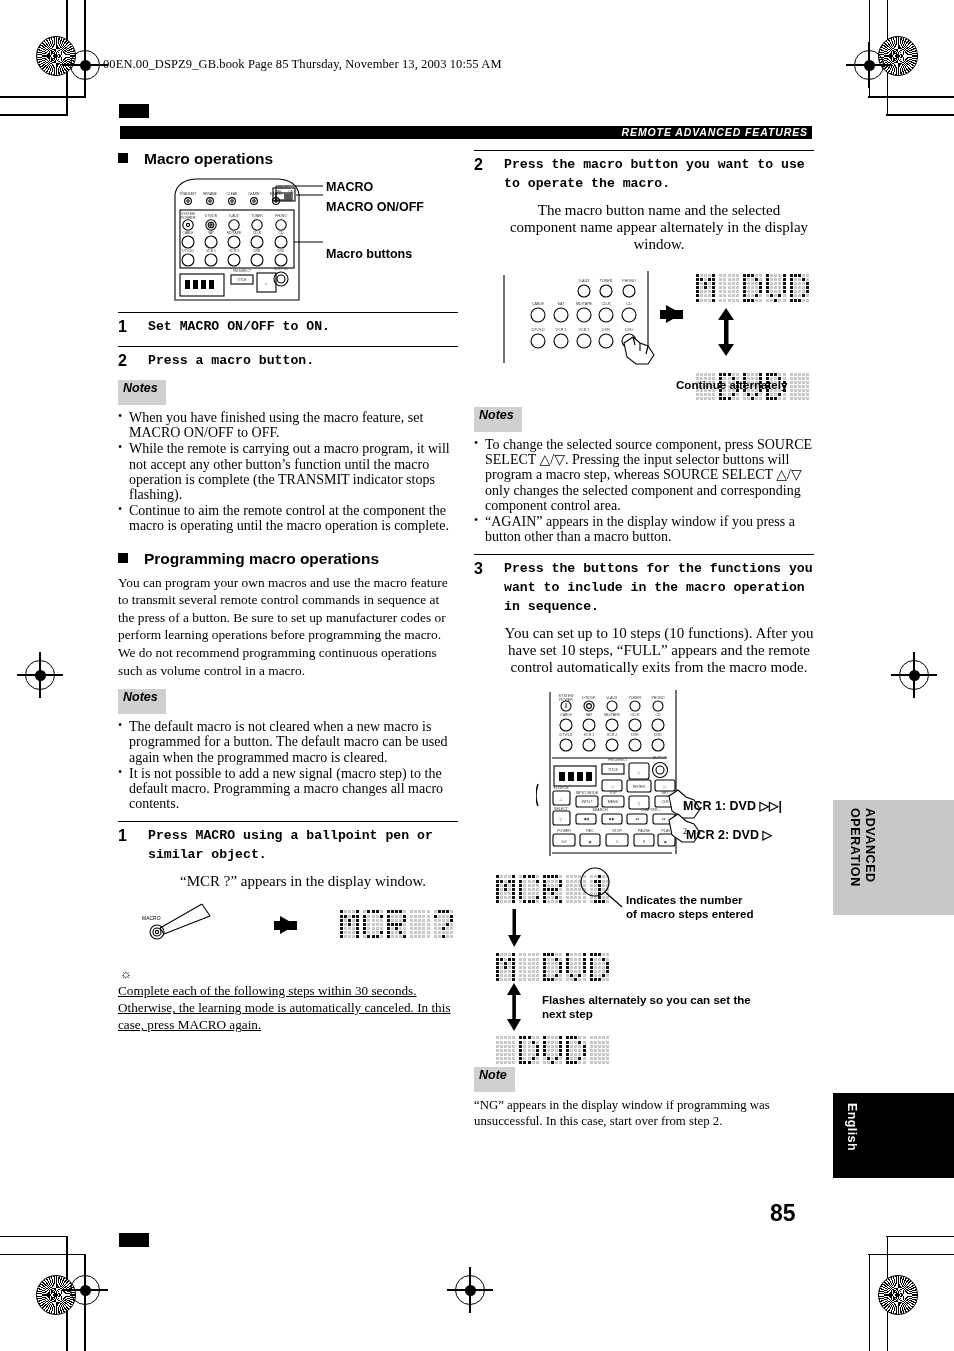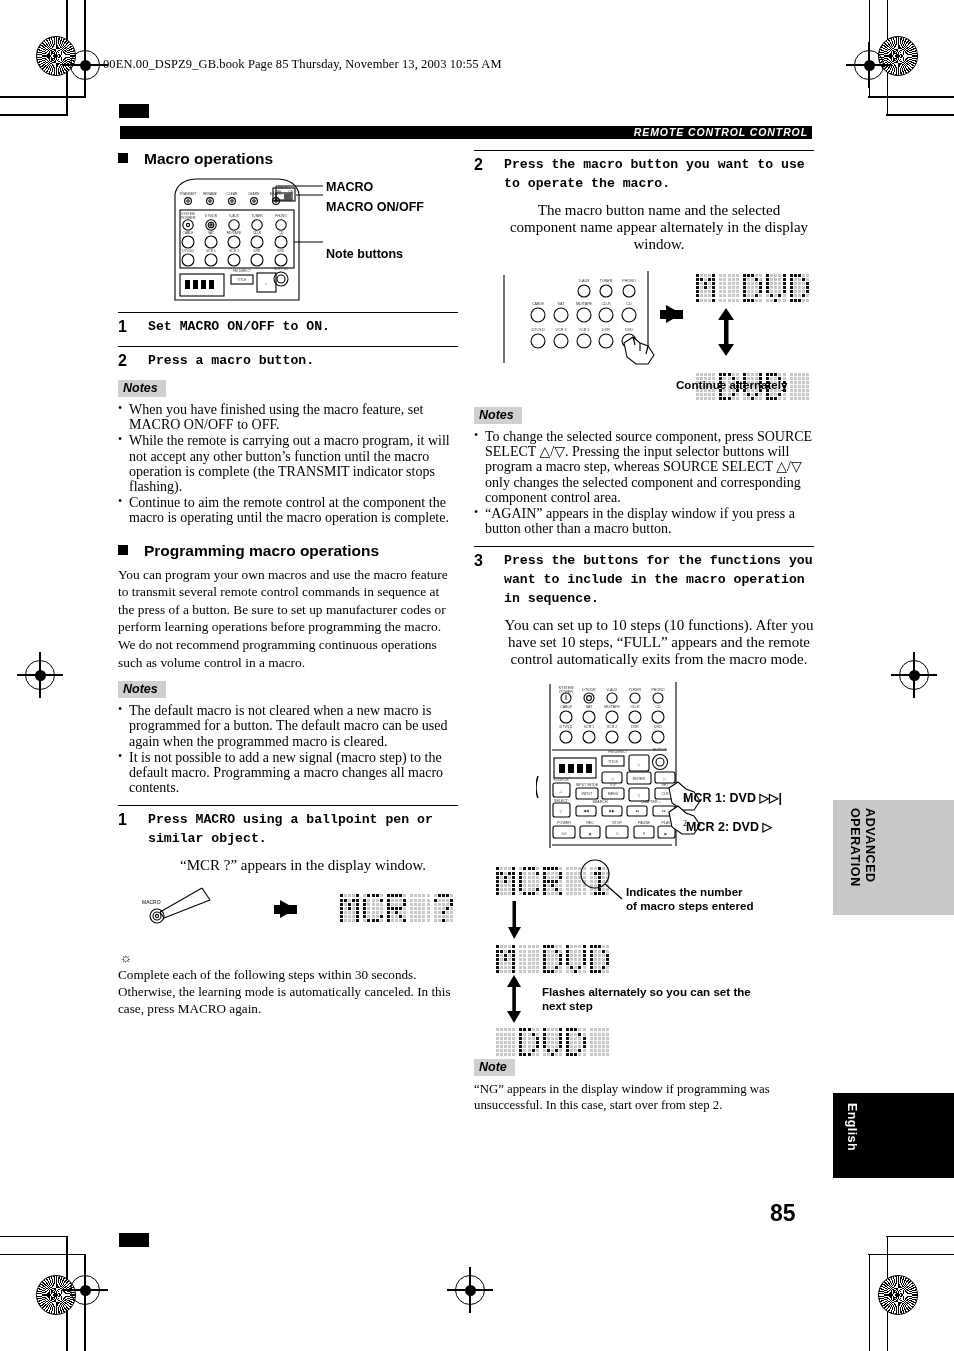--- a/index.html
+++ b/index.html
@@ -124,21 +124,21 @@
   }
 
   
   .notes-tag {
     display: inline-block;
     background: #d0d0d0;
     font-family: "Liberation Sans", sans-serif;
     font-style: italic;
     font-weight: bold;
     font-size: 12.5px;
-    padding: 1px 8px 2px 5px;
+    padding: 1px 8px 10px 5px;
     margin: 10px 0 5px 0;
   }
   ul.notes {
     margin: 0; padding: 0; list-style: none;
   }
   ul.notes li {
     font-family: "Liberation Serif", serif;
     font-size: 14px;
     line-height: 15.2px;
     padding-left: 11px;
@@ -297,21 +297,21 @@
       <span class="reg-dot"></span>
     </div>
 
   <div class="blackbox" style="left:119px; top:104px; width:30px; height:14px;"></div>
   <div class="blackbox" style="left:119px; bottom:104px; width:30px; height:14px;"></div>
 </div>
 
 <div class="bookline">00EN.00_DSPZ9_GB.book  Page 85  Thursday, November 13, 2003  10:55 AM</div>
 
 <div class="section-bar">
-  <div class="section-bar-label">REMOTE CONTROL CONTROL</div>
+  <div class="section-bar-label">REMOTE ADVANCED FEATURES</div>
 </div>
 
 <div class="col-left">
 
   <div class="h2">
     <span class="sq"></span>
     <span>Macro operations</span>
   </div>
 
   
@@ -394,21 +394,21 @@
         <text x="148" y="110">△</text>
       </g>
       <g stroke="#000" stroke-width="1" fill="none">
         <path d="M158 27 L158 12 L205 12"></path>
         <path d="M178 21 L205 21"></path>
         <path d="M176 68 L205 68"></path>
       </g>
     </svg>
     <div class="calloutlabel" style="position:absolute; left:208px; top:5px;">MACRO</div>
     <div class="calloutlabel" style="position:absolute; left:208px; top:25px;">MACRO ON/OFF</div>
-    <div class="calloutlabel" style="position:absolute; left:208px; top:72px;">Note buttons</div>
+    <div class="calloutlabel" style="position:absolute; left:208px; top:72px;">Macro buttons</div>
   </div>
 
   
   <div class="step">
     <div class="step-num">1</div>
     <div class="step-body">
       <div class="step-title">Set MACRO ON/OFF to ON.</div>
     </div>
   </div>
 
@@ -647,21 +647,21 @@
           <i class=""></i>
           <i class=""></i>
           <i class="on"></i>
           <i class=""></i>
           <i class=""></i>
         </span>
     </div>
   </div>
 
   <div class="tip-icon">☼</div>
-  <p class="para" style="font-size:13.2px; line-height:17px; margin-top:2px;">Complete each of the following steps within 30 seconds. Otherwise, the learning mode is automatically canceled. In this case, press MACRO again.</p>
+  <p class="para" style="font-size:13.2px; line-height:17px; margin-top:2px;text-decoration:underline;">Complete each of the following steps within 30 seconds. Otherwise, the learning mode is automatically canceled. In this case, press MACRO again.</p>
 </div>
 
 <div class="col-right">
 
   
   <div class="step" style="margin-top:0;">
     <div class="step-num">2</div>
     <div class="step-body">
       <div class="step-title">Press the macro button you want to use to operate the macro.</div>
       <div class="step-desc">The macro button name and the selected component name appear alternately in the display window.</div>

